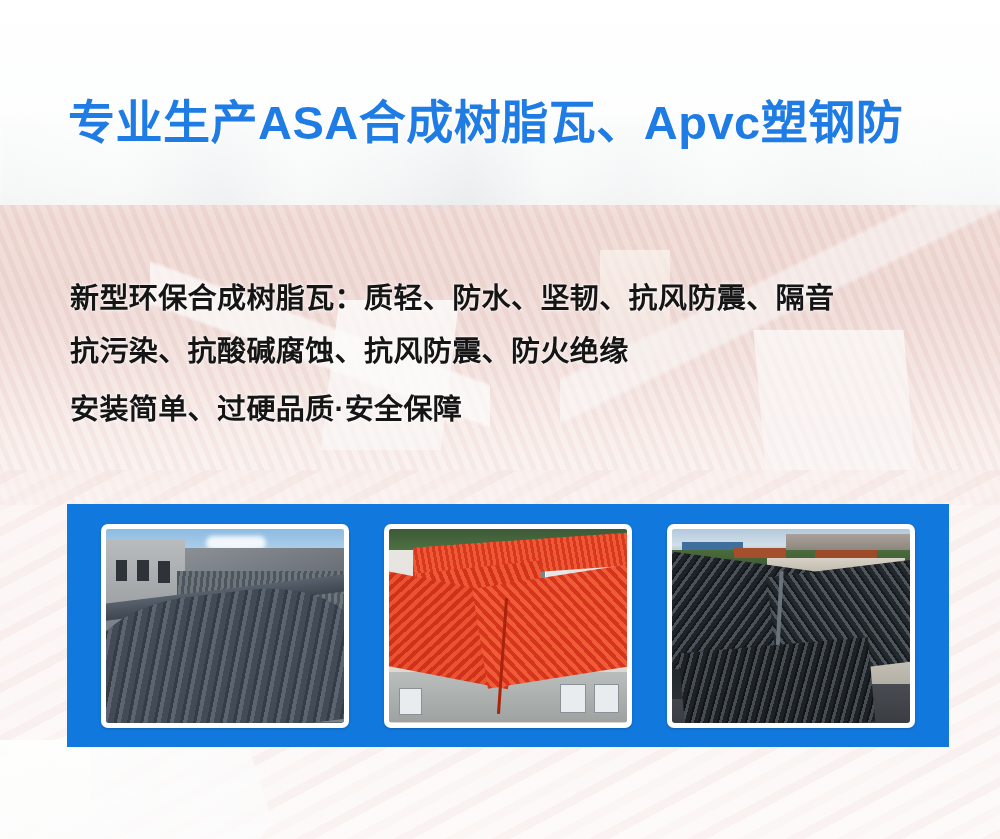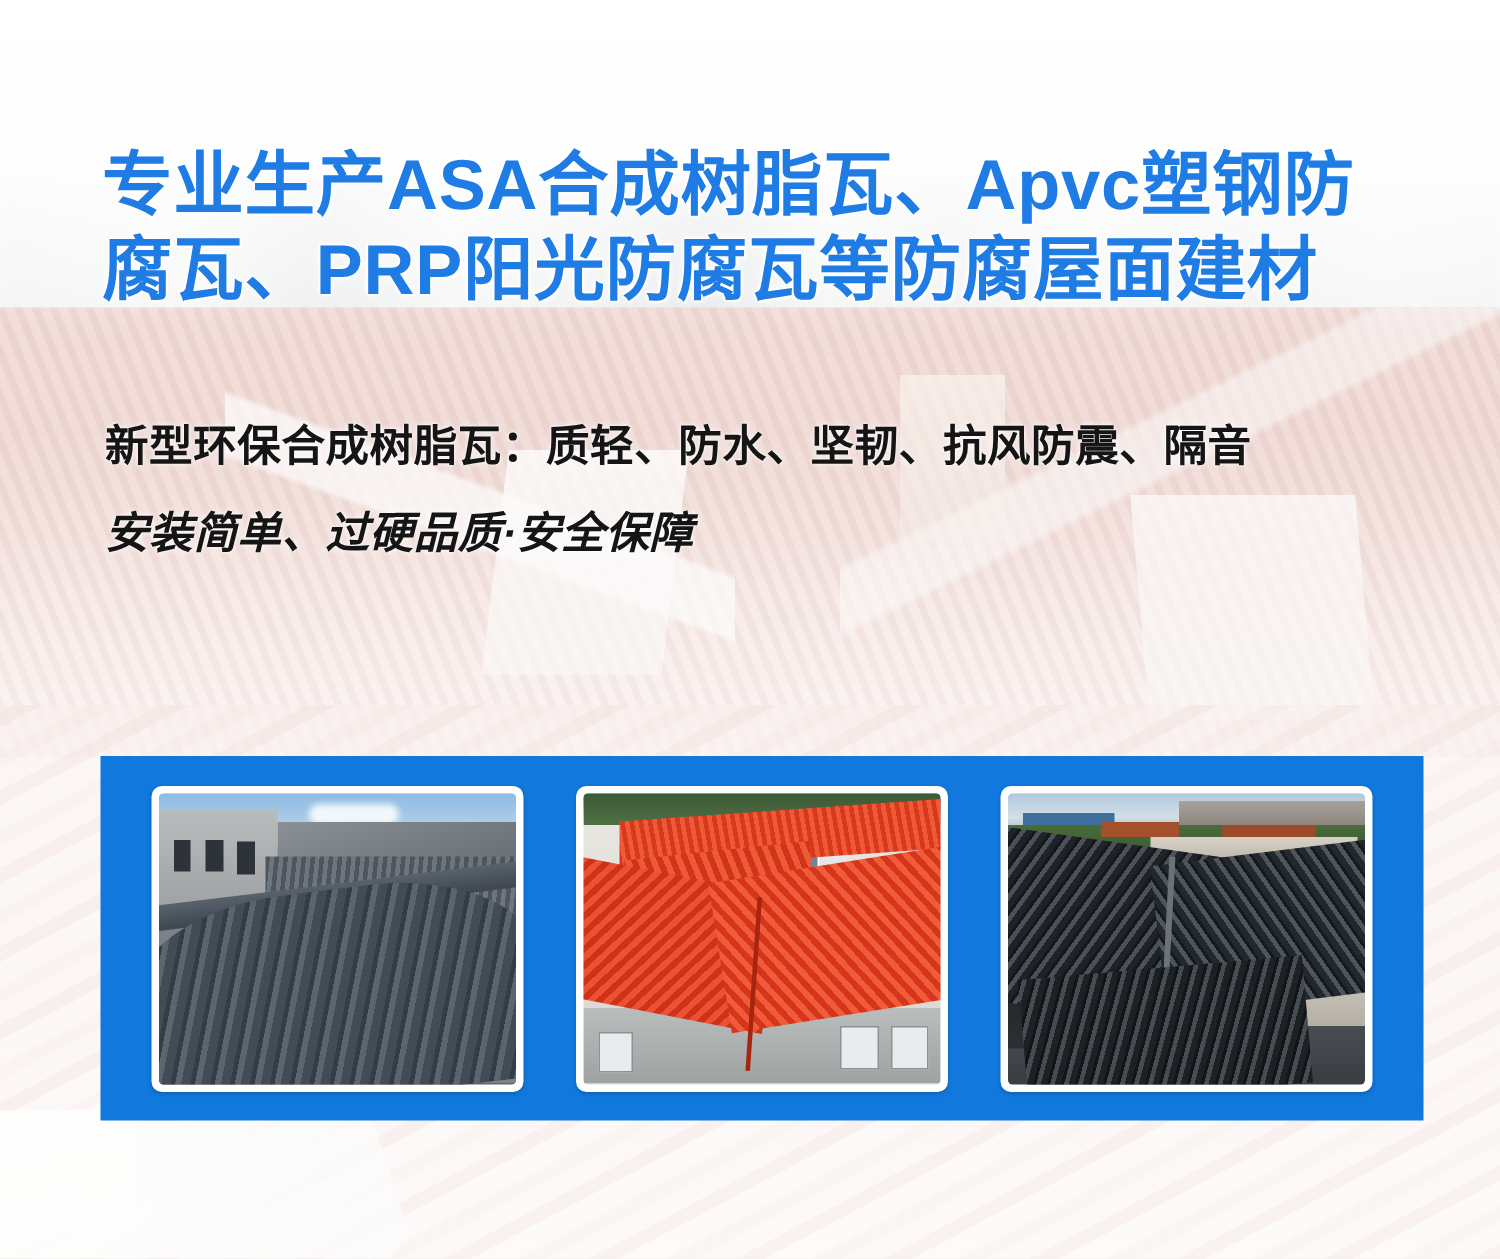--- a/index.html
+++ b/index.html
@@ -120,21 +120,21 @@
 
   .subtitle{
     position:absolute;left:70px;top:272px;width:900px;
     color:#151515;font-weight:bold;
   }
   .sub-line{
     display:block;font-size:29px;line-height:53px;letter-spacing:.4px;
     text-shadow:0 0 2px rgba(255,255,255,.9),0 0 5px rgba(255,255,255,.75);
     white-space:nowrap;
   }
-  .sub-line.last{margin-top:5px;font-style:italic;}
+  .sub-line.last{margin-top:5px;}
 
   
   .photo-panel{
     position:absolute;left:67px;top:504px;width:882px;height:243px;
     background:#1179de;
     display:flex;align-items:center;justify-content:space-between;
     padding:0 34px;box-sizing:border-box;
   }
   .photo-card{
     width:248px;height:204px;background:#ffffff;border-radius:7px;
@@ -260,25 +260,25 @@
     <div class="bg-tiles-close"></div>
     <div class="bg-gutter"></div>
     <div class="bg-wall-d"></div>
     <div class="bg-wash"></div>
   </div>
 
   <div class="content">
 
     <div class="headline">
       <span class="hl-line">专业生产ASA合成树脂瓦、Apvc塑钢防</span>
-      <span class="hl-line">腐瓦、PRP阳光防腐瓦等防腐屋面建材</span>
     </div>
 
     <div class="subtitle">
       <span class="sub-line">新型环保合成树脂瓦：质轻、防水、坚韧、抗风防震、隔音</span>
+      <span class="sub-line">抗污染、抗酸碱腐蚀、抗风防震、防火绝缘</span>
       <span class="sub-line last">安装简单、过硬品质·安全保障</span>
     </div>
 
     <div class="photo-panel">
 
       <div class="photo-card">
         <div class="photo-inner ph1">
           <div class="sky"></div>
           <div class="cloud"></div>
           <div class="bldg-r"></div>

